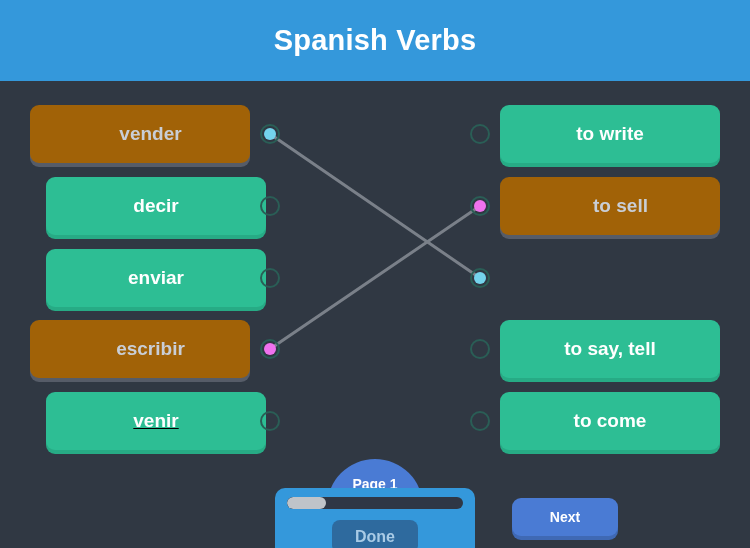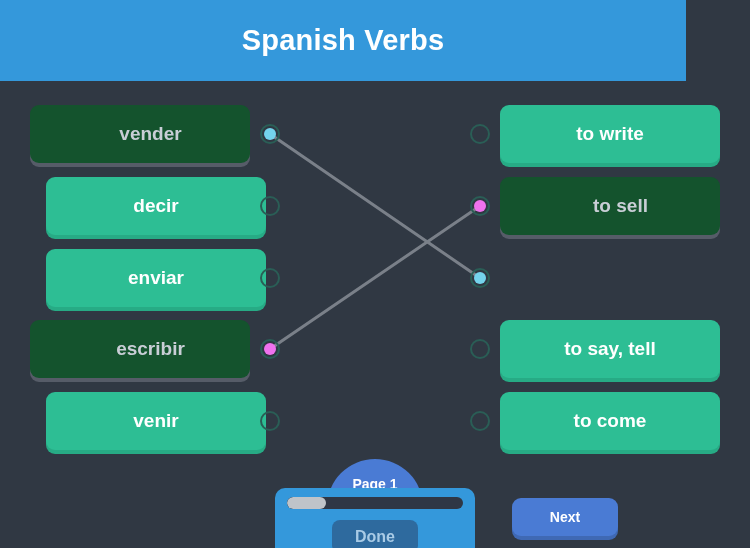--- a/index.html
+++ b/index.html
@@ -13,21 +13,21 @@
   body {
     background: #303843;
     font-family: "Liberation Sans", "DejaVu Sans", sans-serif;
     position: relative;
   }
 
   
   .header {
     position: absolute;
     left: 0; top: 0;
-    width: 686px;
+    width: 750px;
     height: 81px;
     background: #3498db;
     display: flex;
     align-items: center;
     justify-content: center;
   }
   .header-title {
     color: #ffffff;
     font-size: 29px;
     font-weight: bold;
@@ -66,21 +66,21 @@
     border-radius: 9px;
     display: flex;
     align-items: center;
     justify-content: center;
     font-size: 19px;
     font-weight: bold;
     user-select: none;
     cursor: pointer;
   }
   .card.unmatched {
-    background: #14532d;
+    background: #a16207;
     color: #c9ced6;
     box-shadow: 0 4px 0 0 #565c68;
     padding-left: 21px;
   }
   .card.matched {
     background: #2dbe94;
     color: #ffffff;
     box-shadow: 0 4px 0 0 #27ab85;
     margin-left: 16px;
   }
@@ -228,21 +228,21 @@
       <div class="row left" style="top: 168px;">
         <div class="card matched">enviar</div>
         <div class="dot empty"></div>
       </div>
       <div class="row left" style="top: 239px;">
         <div class="card unmatched">escribir</div>
         <div class="dot pink">
           <div class="core"></div>
         </div>
       </div>
-      <div class="row left" style="top: 311px;">
+      <div class="row left" style="top: 311px; text-decoration: underline;">
         <div class="card matched">venir</div>
         <div class="dot empty"></div>
       </div>
     </div>
   <div id="right-col">
       <div class="row right" style="top: 24px;">
         <div class="dot empty"></div>
         <div class="card matched">to write</div>
       </div>
       <div class="row right" style="top: 96px;">

